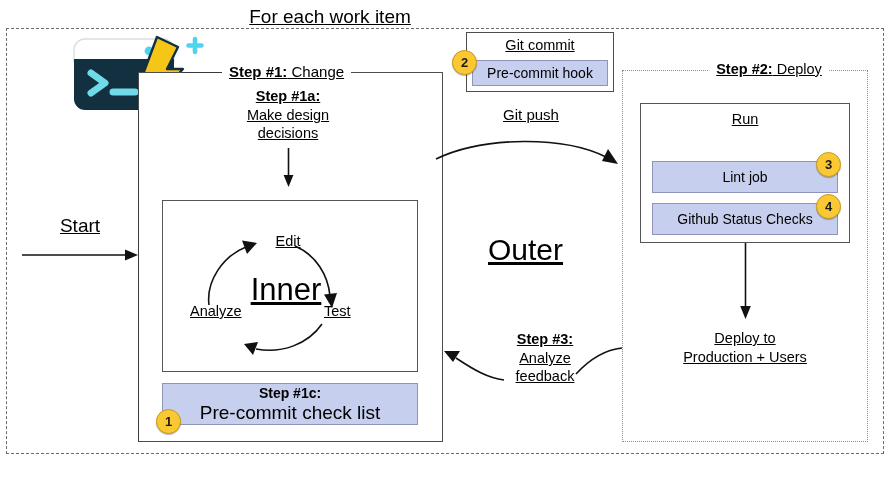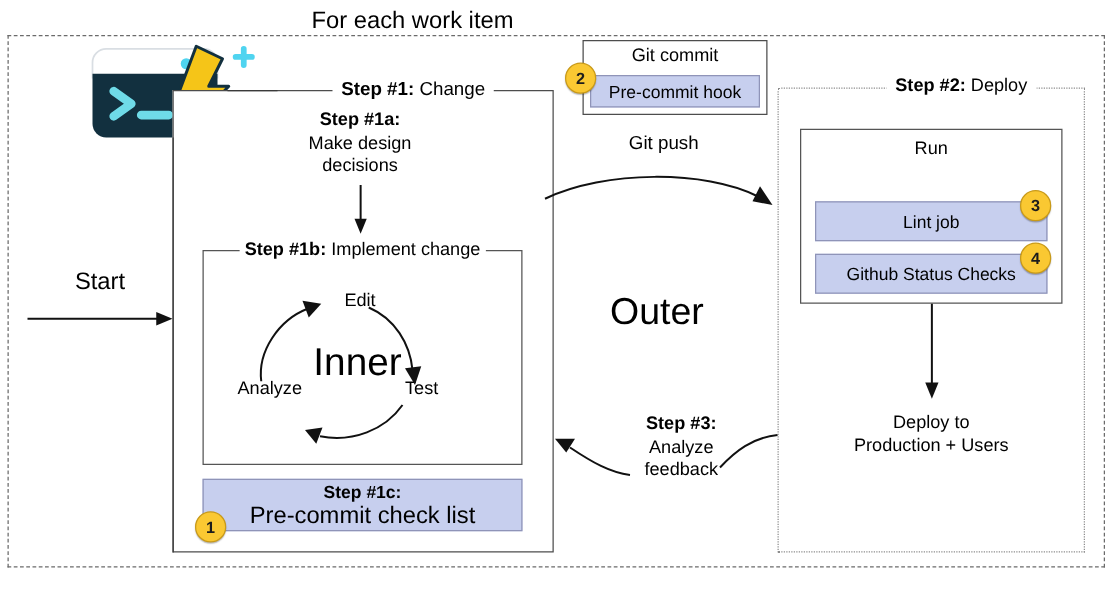--- a/index.html
+++ b/index.html
@@ -1,21 +1,21 @@
 <!DOCTYPE html>
 <html><head>
 <meta charset="utf-8">
 <style>
   html,body{margin:0;padding:0;background:#ffffff;}
   body{width:890px;height:482px;overflow:hidden;font-family:"Liberation Sans",sans-serif;color:#000;}
   #stage{position:relative;width:890px;height:482px;}
   .abs{position:absolute;}
 
   
-  .t{position:absolute;font-family:"Liberation Sans",sans-serif;color:#000;white-space:nowrap;line-height:1.18;}
+  .t{position:absolute;font-family:"Liberation Sans",sans-serif;color:#000;white-space:nowrap;line-height:1.18;text-decoration:underline;}
   .ctr{transform:translateX(-50%);text-align:center;}
   .b{font-weight:bold;}
 
   
   .dashed-outer{position:absolute;border:1.6px dashed #6b6b6b;box-sizing:border-box;background:transparent;}
   .dotted-box{position:absolute;border:1.3px dotted #8d8d8d;box-sizing:border-box;background:transparent;}
   .solid-box{position:absolute;border:1.4px solid #4d4d4d;box-sizing:border-box;background:#ffffff;}
   .solid-box-thin{position:absolute;border:1.2px solid #555;box-sizing:border-box;background:#ffffff;}
 
   
@@ -63,42 +63,39 @@
       <path d="M93 4 L78 44 L92 44 L85 72 L119 36 L103 36 L114 14 Z" fill="#f5c518" stroke="#12303f" stroke-width="2.4" stroke-linejoin="round"></path>
 
       <path d="M131 6 v13 M124.5 12.5 h13" stroke="#4fd4f0" stroke-width="4.6" stroke-linecap="round"></path>
 
       <path d="M111 70 v12 M105 76 h12" stroke="#f7c01f" stroke-width="4.6" stroke-linecap="round"></path>
     </svg>
   </div>
 
   <div class="solid-box" style="left:138px;top:72px;width:305px;height:370px;"></div>
 
-  <div class="t" style="left:222px;top:63px;font-size:15px;background:#fff;padding:0 7px;margin-left:44px;">
+  <div class="t" style="left:222px;top:63px;font-size:15px;background:#fff;padding:0 7px;">
     <span class="b">Step #1:</span><span> Change</span>
   </div>
 
   <div class="hline" style="left:182px;top:72px;width:40px;"></div>
 
   <div class="vline" style="left:138px;top:110px;height:332px;"></div>
 
   <div class="t ctr b" style="left:288px;top:88px;font-size:14.5px;">Step #1a:</div>
   <div class="t ctr" style="left:288px;top:107px;font-size:14.5px;">Make design</div>
   <div class="t ctr" style="left:288px;top:125px;font-size:14.5px;">decisions</div>
 
   <svg style="left:283px;top:148px;width:12px;height:40px;">
     <path class="stroke" d="M5.5 0 V28" stroke-width="2"></path>
     <path class="fillk" d="M5.5 39 L0.6 27 L10.4 27 Z"></path>
   </svg>
 
   <div class="solid-box-thin" style="left:162px;top:200px;width:256px;height:172px;"></div>
 
-  <div class="t ctr" style="left:290px;top:192px;font-size:14.5px;background:#fff;padding:0 4px;">
-    <span class="b">Step #1b:</span><span> Implement change</span>
-  </div>
 
   <div class="t ctr" style="left:286px;top:272px;font-size:31px;">Inner</div>
 
   <div class="t ctr" style="left:288px;top:233px;font-size:14.5px;">Edit</div>
   <div class="t" style="left:324px;top:303px;font-size:14.5px;">Test</div>
   <div class="t" style="left:190px;top:303px;font-size:14.5px;">Analyze</div>
 
   <svg style="left:182px;top:225px;width:180px;height:130px;">
 
     <path class="stroke" d="M27 80 C24 56 41 31 64 22"></path>

